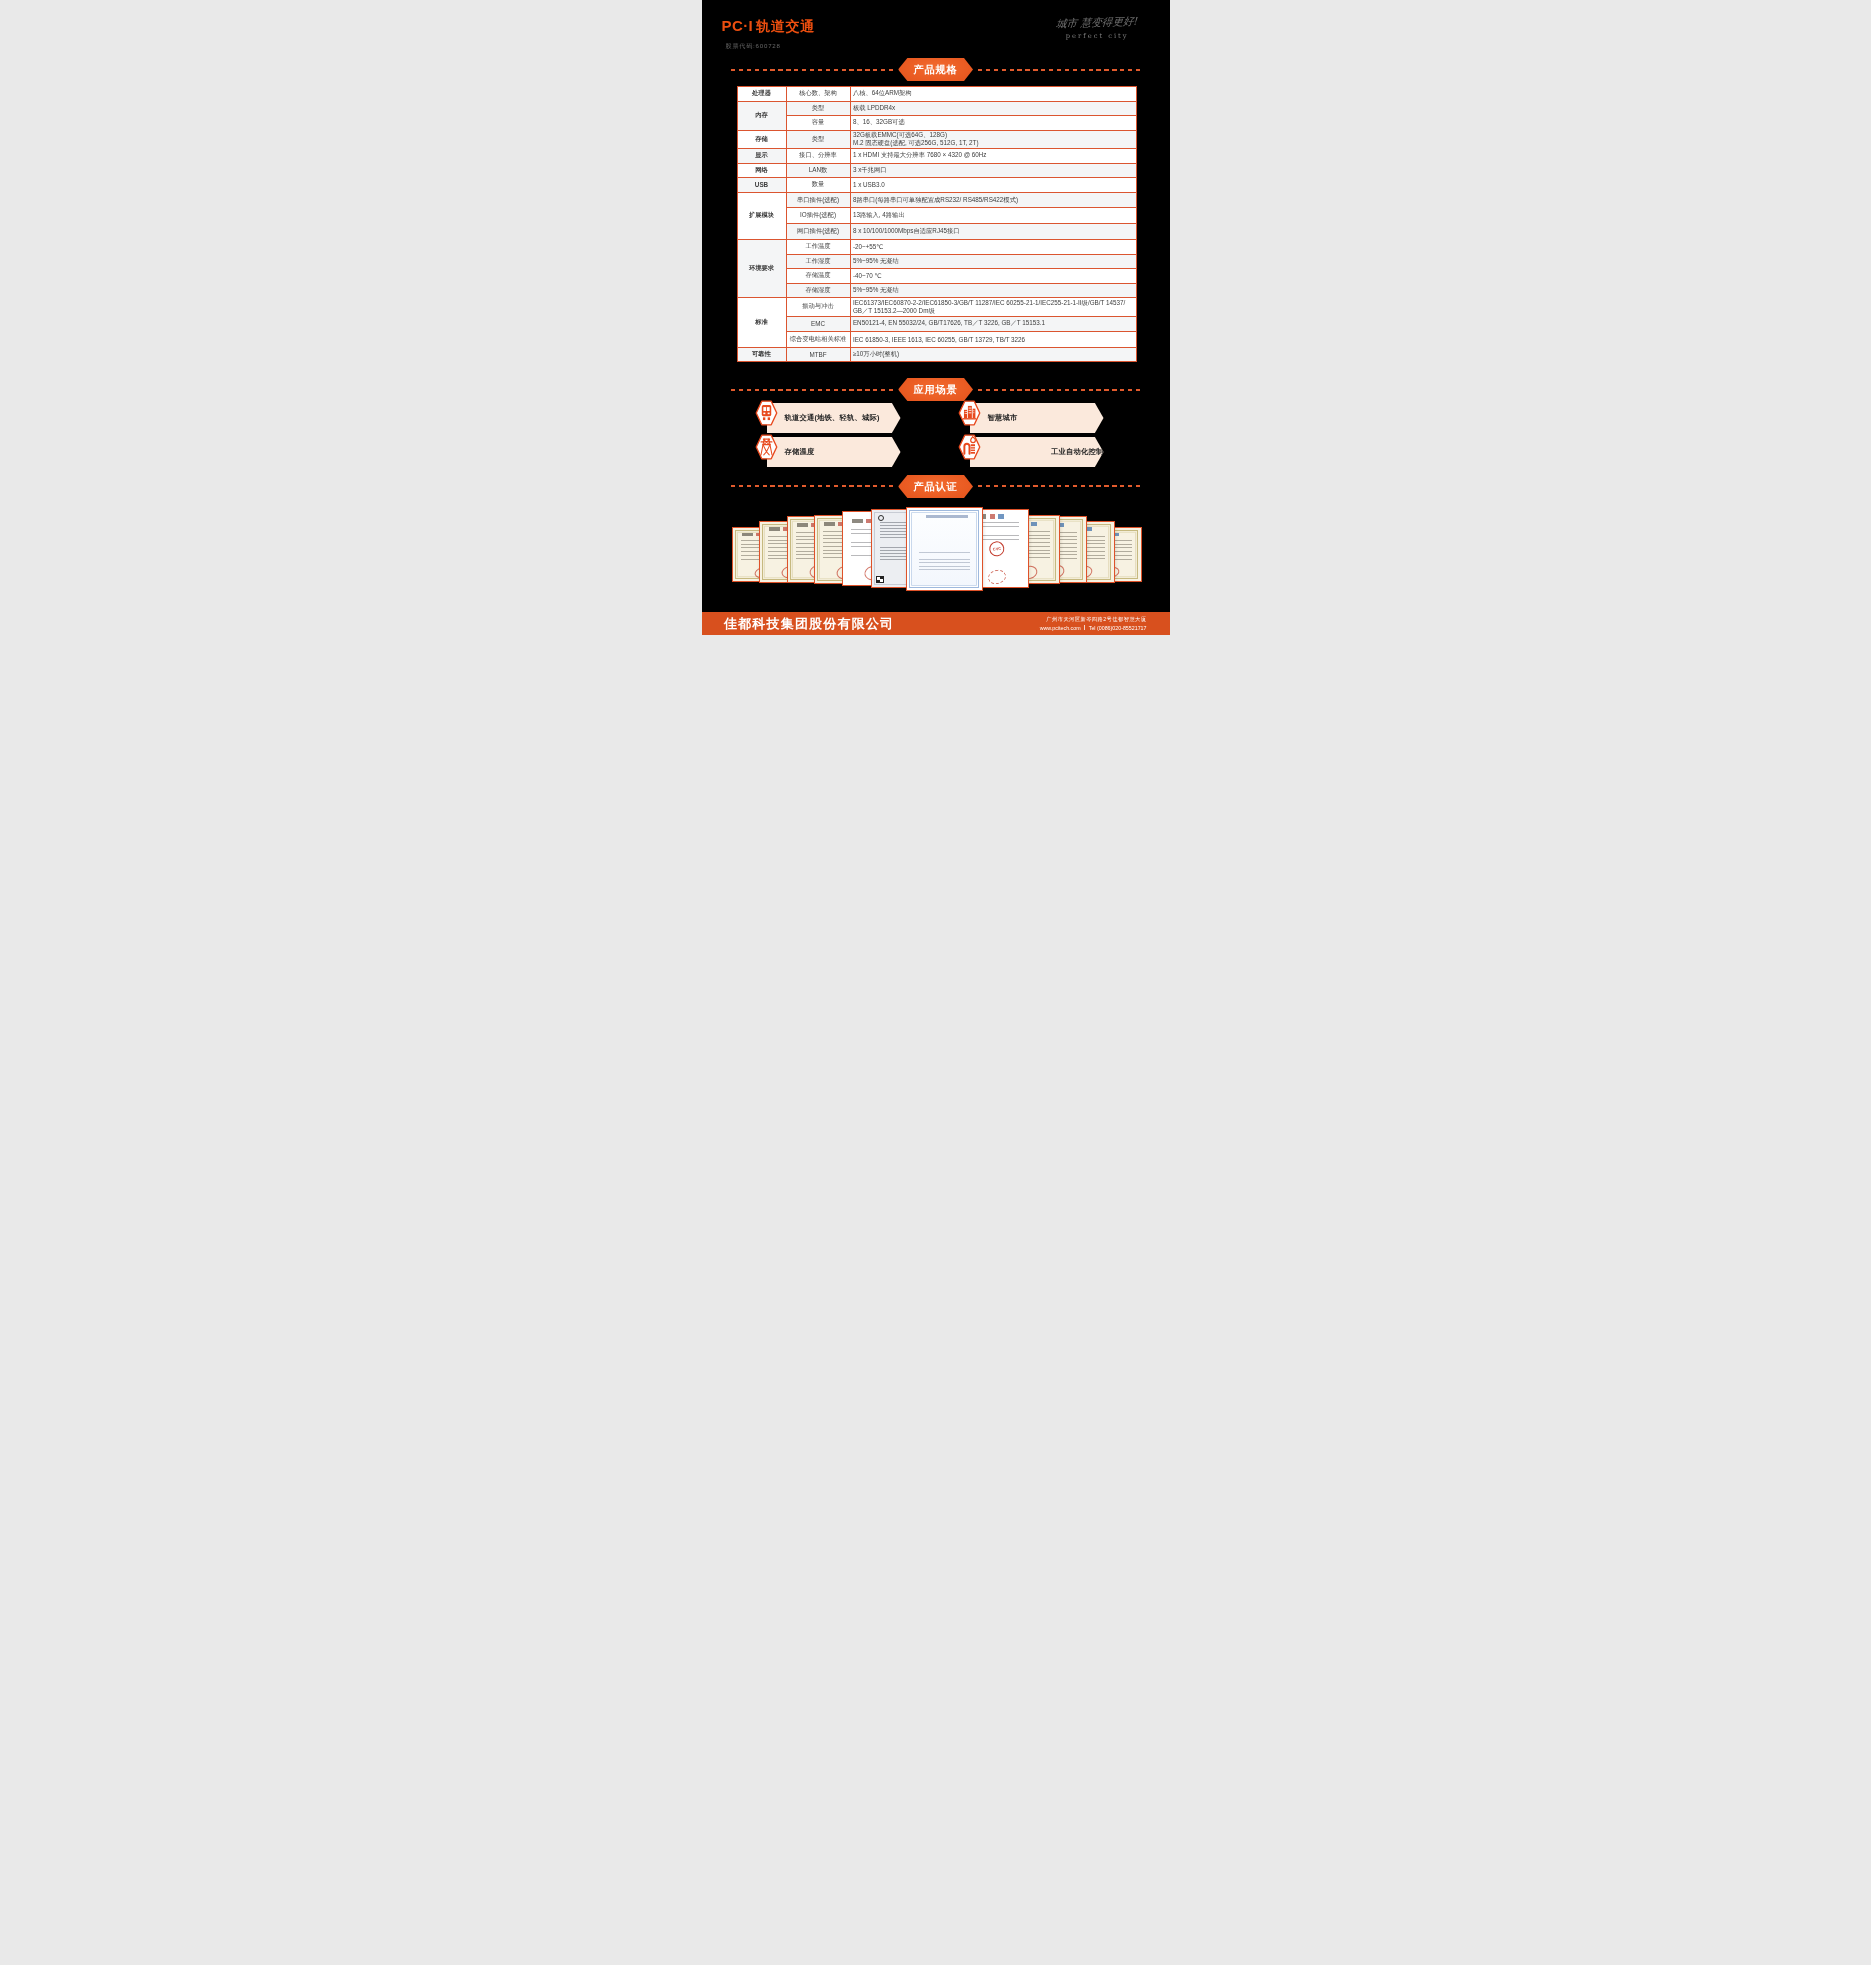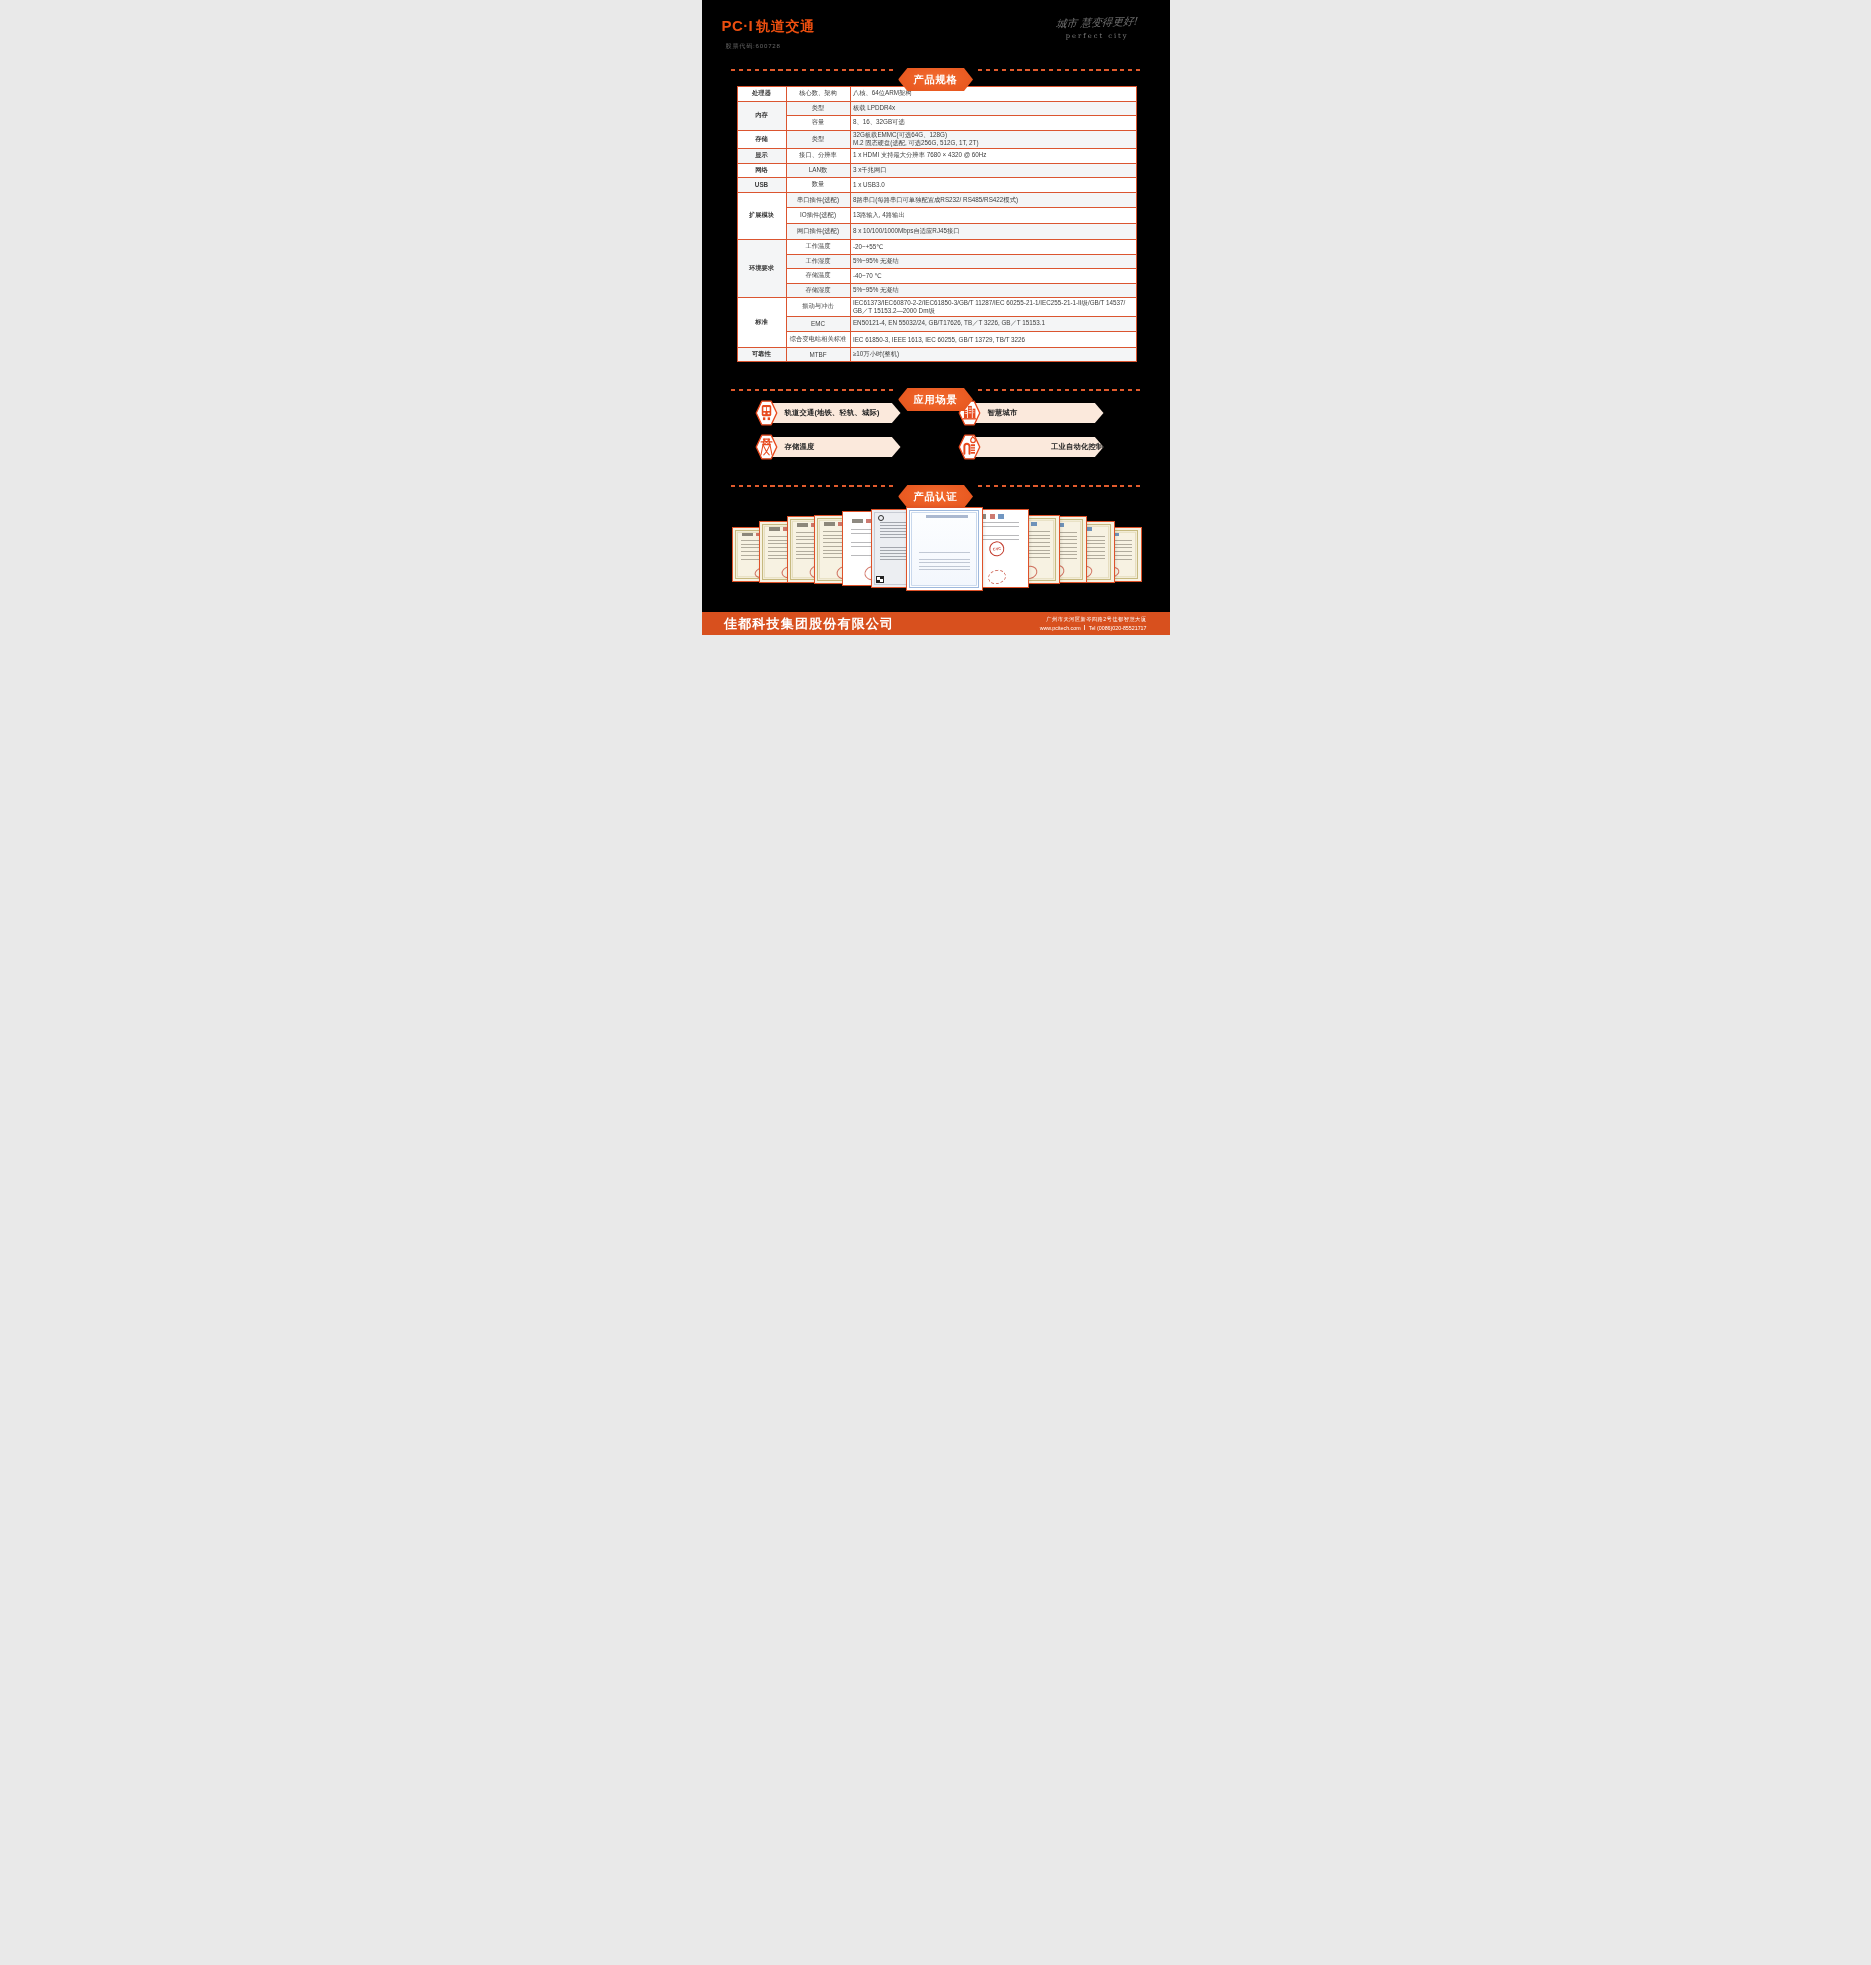--- a/index.html
+++ b/index.html
@@ -17,21 +17,21 @@
              white-space:nowrap;transform:skewX(-7deg) rotate(-2deg);}
   .slogan-en{font-family:"DejaVu Serif","Liberation Serif",serif;font-size:6.7px;letter-spacing:2px;
              color:#7e7e7e;margin-top:2.8px;}
 
   
   .ribbon{position:absolute;left:50%;transform:translateX(-50%);width:75px;height:23px;
           clip-path:polygon(9.4px 0,66px 0,100% 50%,66px 100%,9.4px 100%,0 50%);
           background:radial-gradient(130% 170% at 50% 42%,#F26A2E 0%,#E4511A 55%,#D9440F 100%);
           color:#fff;font-size:10.2px;font-weight:bold;letter-spacing:0.8px;
           display:flex;align-items:center;justify-content:center;
-          filter:drop-shadow(0 1.6px 3.9px rgba(232,85,35,.45));z-index:3;margin-top:10px;}
+          filter:drop-shadow(0 1.6px 3.9px rgba(232,85,35,.45));z-index:3;}
   .r-specs{top:58px;} .r-apps{top:378px;text-align:center;} .r-certs{top:475px;}
   .dash{position:absolute;height:2px;
         background:repeating-linear-gradient(90deg,#E25B2D 0 4.3px,transparent 4.3px 7.9px);}
   .d1l{left:29.5px;top:69px;width:162px;} .d1r{left:276px;top:69px;width:162px;}
   .d2l{left:29.5px;top:389px;width:162px;} .d2r{left:276px;top:389px;width:162px;}
   .d3l{left:29.5px;top:485px;width:162px;} .d3r{left:276px;top:485px;width:162px;}
 
   
   .spec-wrap{position:absolute;left:35px;top:86px;}
   table.spec{border-collapse:collapse;table-layout:fixed;width:399px;}
@@ -39,21 +39,21 @@
   td.cat{font-weight:bold;text-align:center;font-size:6.5px;color:#333;}
   td.mid{text-align:center;}
   td.val{text-align:left;padding-left:6.7px;}
   td.w{background:#ffffff;} td.g{background:#f4f5f6;}
   .pre{white-space:pre-line;line-height:1.28;}
   .small{font-size:5.8px;}
   tr.h37{height:14.5px;} tr.h39{height:15.3px;} tr.h40{height:15.7px;}
   tr.h41{height:16px;} tr.h42{height:16.5px;} tr.h44{height:17.3px;}
 
   
-  .app-band{position:absolute;width:134px;height:20px;background:#FBE9DC;
+  .app-band{position:absolute;width:134px;height:30px;background:#FBE9DC;
             clip-path:polygon(0 0,calc(100% - 8.6px) 0,100% 50%,calc(100% - 8.6px) 100%,0 100%);
             display:flex;align-items:center;z-index:1;}
   .app-label{padding-left:18px;font-size:7.3px;font-weight:bold;color:#252525;letter-spacing:0.2px;}
   .app-icon{position:absolute;width:23px;height:26px;z-index:2;}
   .b-train{left:65px;top:403px;} .b-city{left:268px;top:403px;}
   .b-power{left:65px;top:437px;} .b-industry{left:268px;top:437px;justify-content:flex-end;}
   .i-train{left:53px;top:400px;} .i-city{left:256px;top:400px;}
   .i-power{left:53px;top:434px;} .i-industry{left:256px;top:434px;}
 
   

